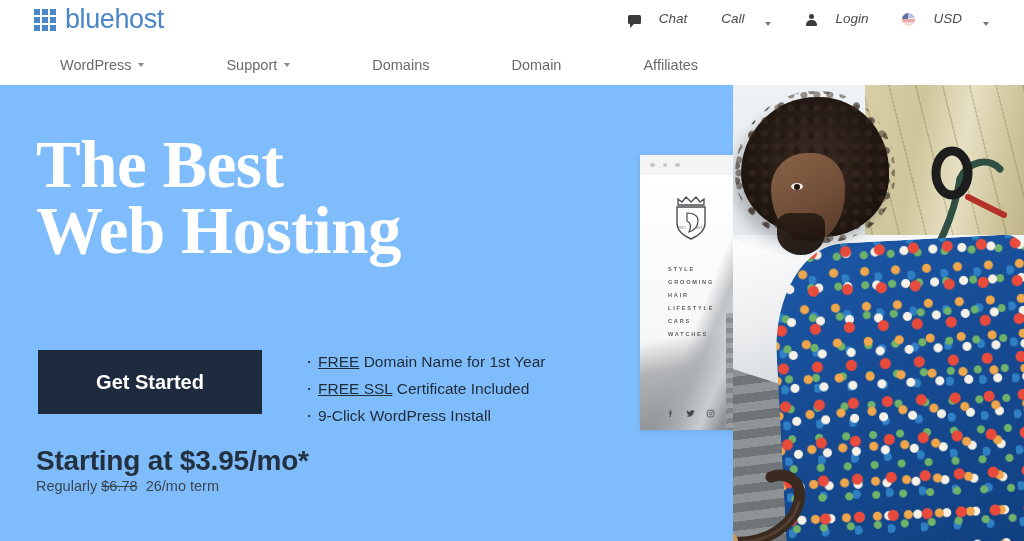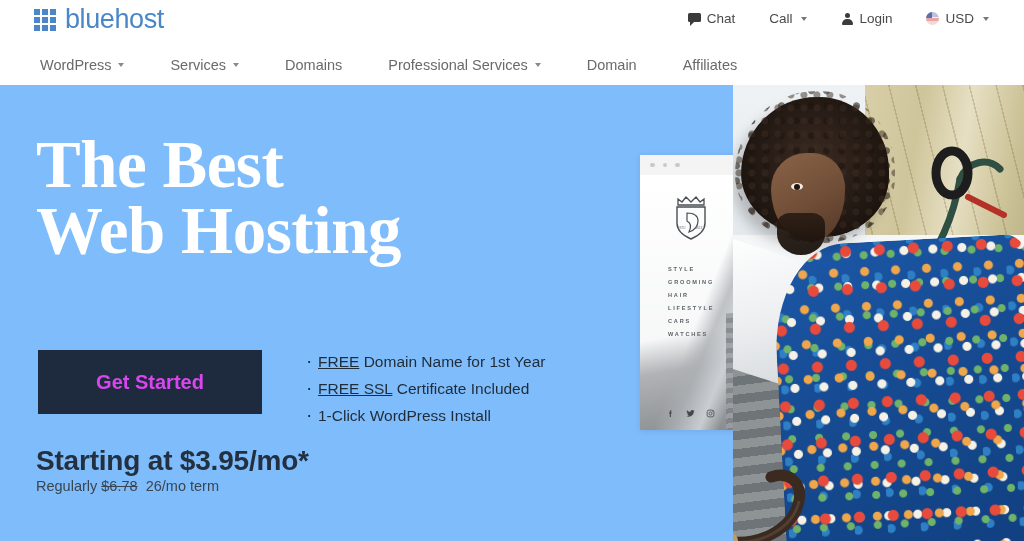--- a/index.html
+++ b/index.html
@@ -27,23 +27,23 @@
   .logo-text {
     font-size:27px; color:#4a86c8; letter-spacing:-0.4px;
     font-weight:400; line-height:1;
   }
 
   .util-nav {
     position:absolute; right:18px; top:11px;
     display:flex; align-items:center; gap:0px;
   }
   .util-item {
-    display:flex; align-items:center; gap:6px;
+    display:flex; align-items:flex-end; gap:18px;
     font-size:13.5px; color:#4a4a4a; padding:0 17px;
-    cursor:pointer; white-space:nowrap;
+    cursor:pointer; white-space:nowrap;font-style:italic;
   }
   .util-item .caret {
     width:0; height:0; border-left:3.5px solid transparent;
     border-right:3.5px solid transparent; border-top:4.5px solid #777;
     margin-left:3px;
   }
   .icon-chat { width:13px; height:11px; position:relative; display:inline-block; }
   .icon-chat::before {
     content:""; position:absolute; left:0; top:0; width:13px; height:9px;
     background:#3b3b3b; border-radius:1.5px;
@@ -69,21 +69,22 @@
   }
   .icon-flag::before {
     content:""; position:absolute; left:0; top:0; width:6px; height:6px;
     background:#5d6ea3;
   }
 
   
   .mainnav {
     position:absolute; left:0; top:44px; width:1024px; height:41px;
     background:#ffffff; display:flex; align-items:center;
-    padding-left:40px;
+    padding-left:60px;
+    gap:36px;
   }
   .nav-item {
     display:flex; align-items:center; gap:7px;
     font-size:14.5px; color:#6a6a6a; margin-right:46px; cursor:pointer;
     white-space:nowrap;
   }
   .nav-item .caret {
     width:0; height:0; border-left:3.5px solid transparent;
     border-right:3.5px solid transparent; border-top:4.5px solid #8a8a8a;
   }
@@ -95,21 +96,21 @@
   }
   .hero-h1 {
     position:absolute; left:36px; top:46px;
     font-family:"Liberation Serif", serif;
     font-weight:700; font-size:67px; line-height:0.99;
     color:#ffffff; letter-spacing:-0.5px;
   }
   .cta-btn {
     position:absolute; left:38px; top:265px;
     width:224px; height:64px; background:#1e2b3e;
-    color:#d946ef; font-size:20px; font-weight:700;
+    color:#ffffff; font-size:20px; font-weight:700;
     display:flex; align-items:center; justify-content:center;
     cursor:pointer; border:none;
     font-family:"Liberation Sans", sans-serif;
   }
   .price-main {
     position:absolute; left:36px; top:360px;
     font-size:28px; font-weight:700; color:#22303f;
     letter-spacing:-0.2px; white-space:nowrap;
   }
   .price-sub {
@@ -303,32 +304,28 @@
 </div>
 
 <div class="mainnav">
 
   <div class="nav-item">
     <span>WordPress</span>
     <span class="caret"></span>
   </div>
 
   <div class="nav-item">
-    <span>Services</span>
+    <span>Support</span>
     <span class="caret"></span>
   </div>
 
   <div class="nav-item">
     <span>Domains</span>
   </div>
 
-  <div class="nav-item">
-    <span>Professional Services</span>
-    <span class="caret"></span>
-  </div>
 
   <div class="nav-item">
     <span>Domain</span>
   </div>
 
   <div class="nav-item">
     <span>Affiliates</span>
   </div>
 
 </div>
@@ -351,21 +348,21 @@
   </div>
 
   <ul class="features">
     <li>
       <u>FREE</u><span> Domain Name for 1st Year</span>
     </li>
     <li>
       <u>FREE SSL</u><span> Certificate Included</span>
     </li>
     <li>
-      <span>1-Click WordPress Install</span>
+      <span>9-Click WordPress Install</span>
     </li>
   </ul>
 
 </div>
 
 <div class="mock">
 
   <div class="mock-bar">
     <i></i>
     <i></i>

